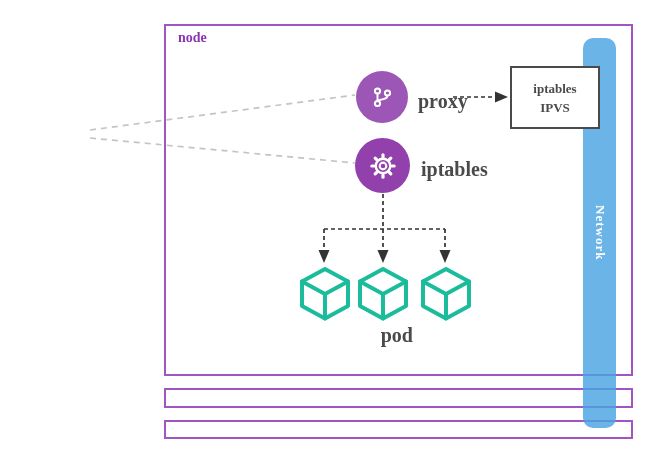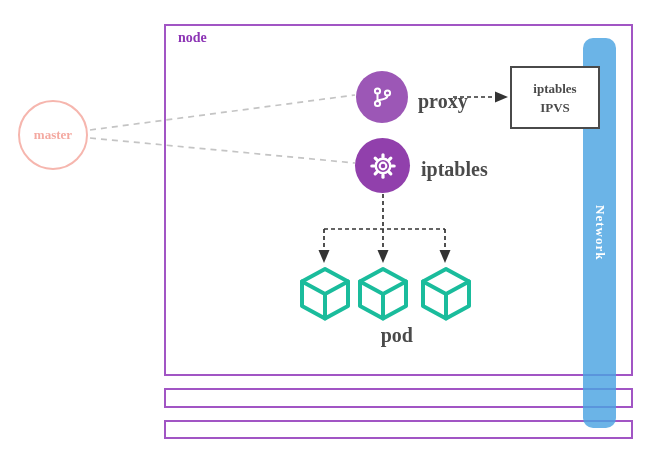--- a/index.html
+++ b/index.html
@@ -53,23 +53,20 @@
       <path d="M445 229 V250"></path>
     </g>
     <g fill="#333333" stroke="none">
       <polygon points="495,91.5 508,97 495,102.5"></polygon>
       <polygon points="318.5,250 329.5,250 324,263"></polygon>
       <polygon points="377.5,250 388.5,250 383,263"></polygon>
       <polygon points="439.5,250 450.5,250 445,263"></polygon>
     </g>
   </svg>
 
-  <div class="circle" id="master-circle">
-    <span id="master-label">master</span>
-  </div>
 
   <div class="circle" id="proxy-circle">
     <svg width="28" height="28" viewBox="0 0 28 28">
       <g fill="none" stroke="#ffffff" stroke-width="2" stroke-linecap="round">
         <circle cx="9.5" cy="8" r="2.6"></circle>
         <circle cx="19.5" cy="10" r="2.6"></circle>
         <circle cx="9.5" cy="20.5" r="2.6"></circle>
         <path d="M9.5 10.6 V17.9"></path>
         <path d="M19.5 12.6 C19.5 16 14.5 16.8 10.5 17.3"></path>
       </g>

